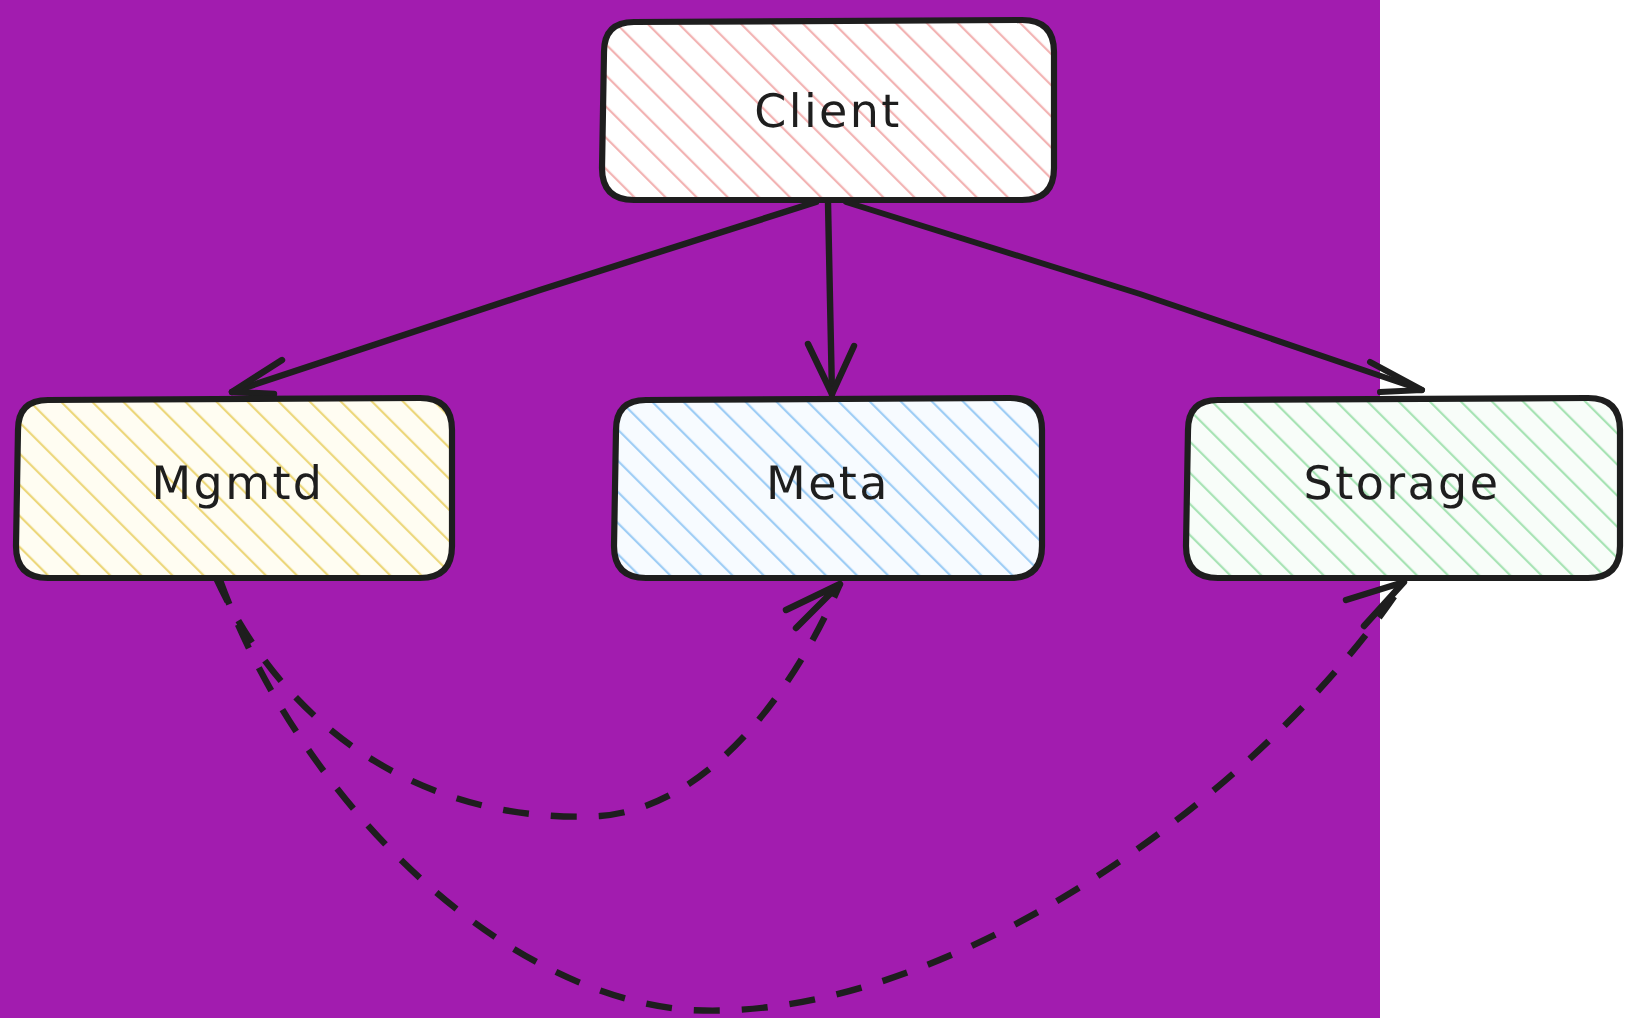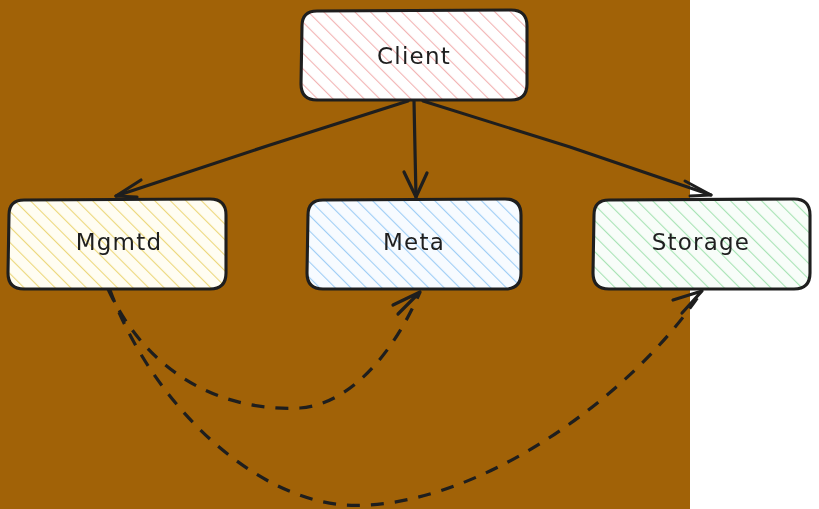--- a/index.html
+++ b/index.html
@@ -10,21 +10,21 @@
   body {
     width: 819px;
     height: 509px;
     font-family: "DejaVu Sans", sans-serif;
     overflow: hidden;
   }
   #diagram-root {
     position: relative;
     width: 690px;
     height: 509px;
-    background: #a16207;
+    background: #a21caf;
   }
   #diagram-svg {
     position: absolute;
     left: 0;
     top: 0;
     width: 819px;
     height: 509px;
   }
   .node-label {
     font-family: "DejaVu Sans", sans-serif;

